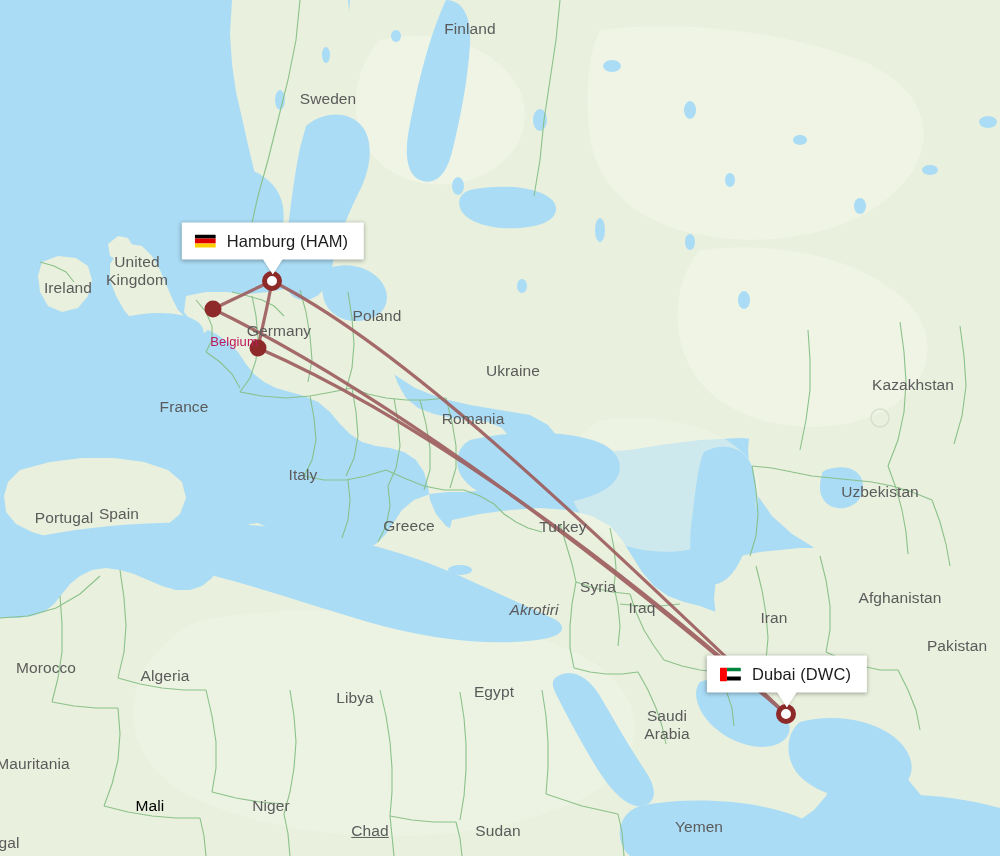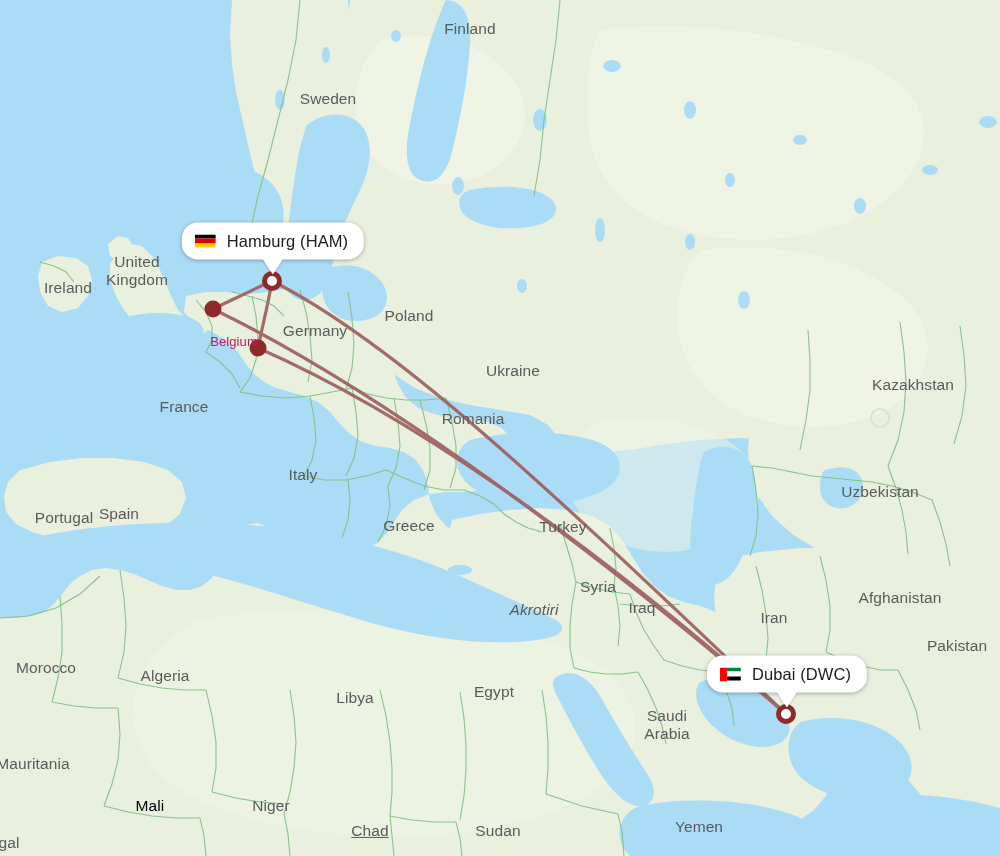--- a/index.html
+++ b/index.html
@@ -31,21 +31,21 @@
     white-space: pre;
     line-height: 1.17;
     letter-spacing: 0.1px;
     pointer-events: none;
     transform: translate(-50%, -50%);
     text-align: center;
   }
   .airport-pill {
     position: absolute;
     background: #ffffff;
-    border-radius: 16px;
+    border-radius: 1px;
     box-shadow: 0 1px 4px rgba(0,0,0,0.30);
     padding: 9px 16px 9px 13px;
     display: flex;
     align-items: center;
     gap: 11px;
     white-space: nowrap;
     z-index: 30;
   }
   .airport-pill .pill-text {
     font-size: 16.5px;
@@ -327,23 +327,23 @@
       </g>
     </g>
   </svg>
 
   <div id="country-label-layer">
       <div class="country-label" style="left: 470px; top: 29px; font-size: 15.5px; color: rgb(91, 91, 91);">Finland</div>
       <div class="country-label" style="left: 328px; top: 99px; font-size: 15.5px; color: rgb(91, 91, 91);">Sweden</div>
       <div class="country-label" style="left: 137px; top: 271px; font-size: 15.5px; color: rgb(91, 91, 91);">United
 Kingdom</div>
       <div class="country-label" style="left: 68px; top: 288px; font-size: 15.5px; color: rgb(91, 91, 91);">Ireland</div>
-      <div class="country-label" style="left: 377px; top: 316px; font-size: 15.5px; color: rgb(91, 91, 91); margin-left: 32px;">Poland</div>
+      <div class="country-label" style="left: 377px; top: 316px; font-size: 15.5px; color: rgb(91, 91, 91);">Poland</div>
       <div class="country-label" style="left: 214px; top: 342px; font-size: 13px; color: #be185d; margin-left: 20px;">Belgium</div>
-      <div class="country-label" style="left: 279px; top: 331px; font-size: 15.5px; color: rgb(91, 91, 91); margin-left: 36px;">Germany</div>
+      <div class="country-label" style="left: 279px; top: 331px; font-size: 15.5px; color: rgb(91, 91, 91);">Germany</div>
       <div class="country-label" style="left: 513px; top: 371px; font-size: 15.5px; color: rgb(91, 91, 91);">Ukraine</div>
       <div class="country-label" style="left: 913px; top: 385px; font-size: 15.5px; color: rgb(91, 91, 91);">Kazakhstan</div>
       <div class="country-label" style="left: 184px; top: 407px; font-size: 15.5px; color: rgb(91, 91, 91);">France</div>
       <div class="country-label" style="left: 437px; top: 419px; font-size: 15.5px; color: rgb(91, 91, 91); margin-left: 36px;">Romania</div>
       <div class="country-label" style="left: 303px; top: 475px; font-size: 15.5px; color: rgb(91, 91, 91);">Italy</div>
       <div class="country-label" style="left: 880px; top: 492px; font-size: 15.5px; color: rgb(91, 91, 91);">Uzbekistan</div>
       <div class="country-label" style="left: 64px; top: 518px; font-size: 15.5px; color: rgb(91, 91, 91);">Portugal</div>
       <div class="country-label" style="left: 119px; top: 514px; font-size: 15.5px; color: rgb(91, 91, 91);">Spain</div>
       <div class="country-label" style="left: 409px; top: 526px; font-size: 15.5px; color: rgb(91, 91, 91);">Greece</div>
       <div class="country-label" style="left: 563px; top: 527px; font-size: 15.5px; color: rgb(91, 91, 91);">Turkey</div>

